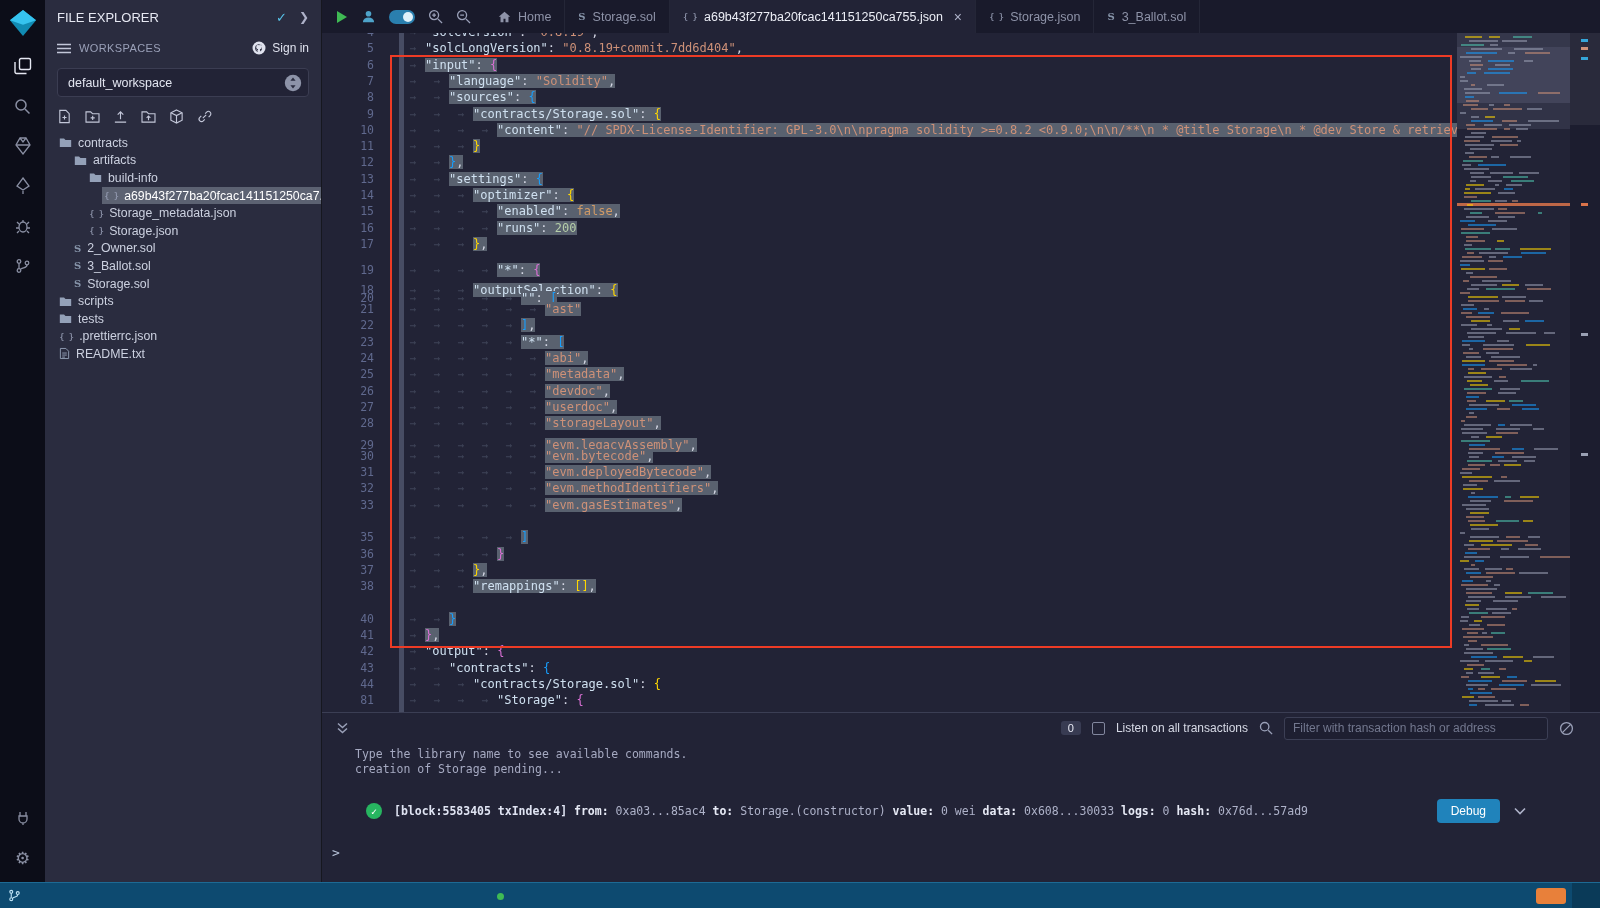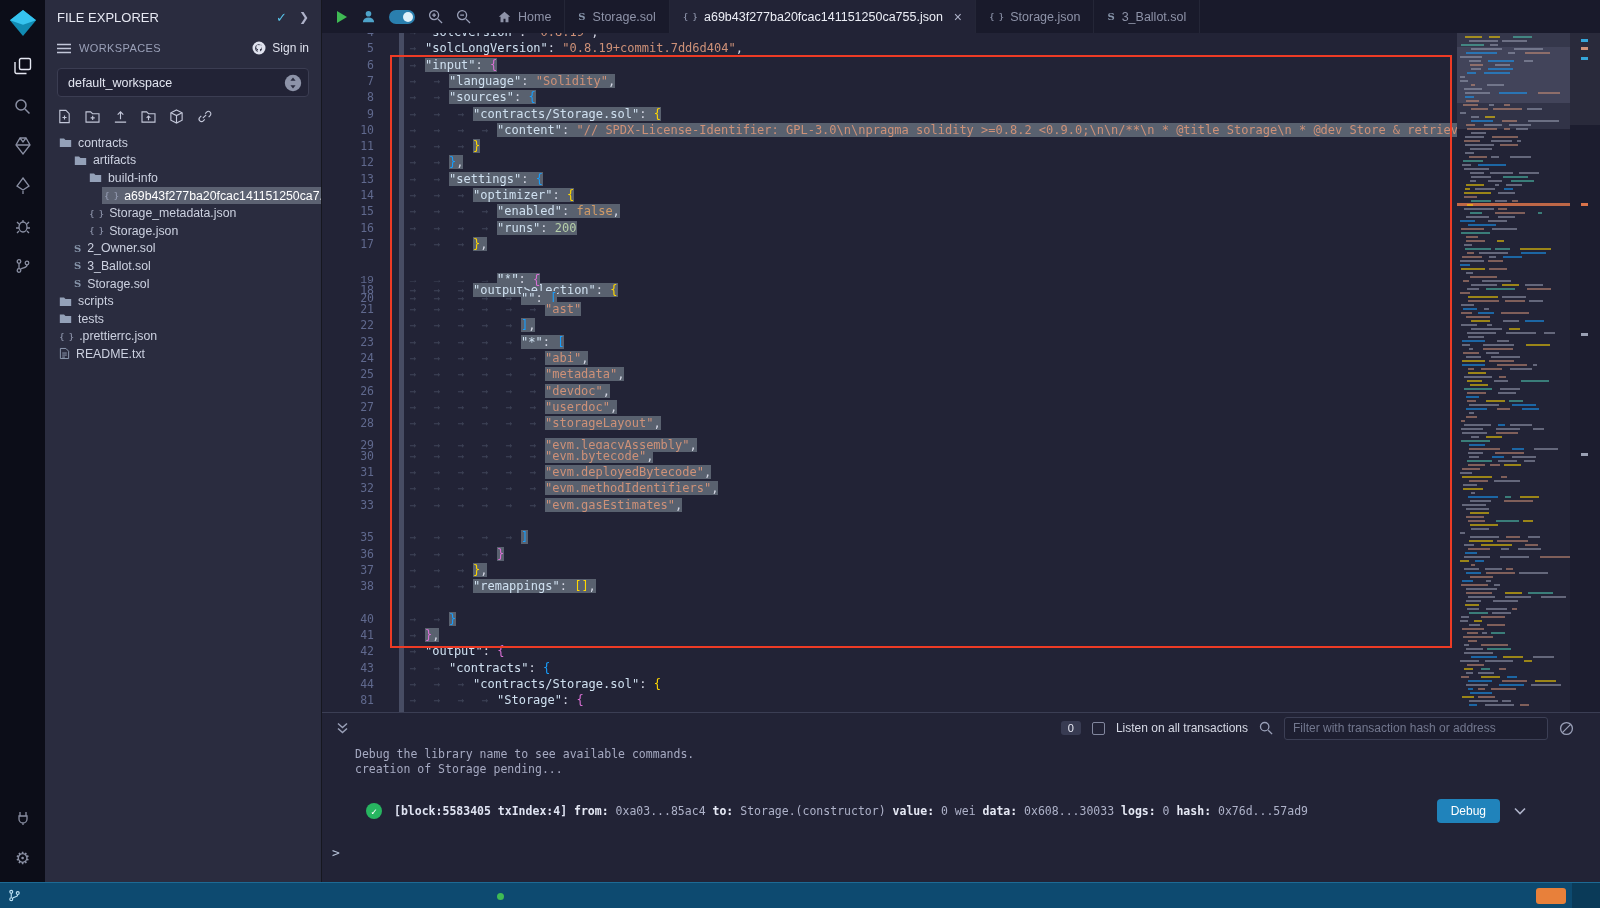--- a/index.html
+++ b/index.html
@@ -452,21 +452,21 @@
             <span class="lc"><span class="tab-ws">→</span><span class="tab-ws">→</span><span class="tab-ws">→</span><span class="tab-ws">→</span><span class="selbg"><span class="tk-k">"runs"</span><span class="tk-p">: </span><span class="tk-n">200</span></span></span>
           </div>
           <div class="code-line" style="top: 202.9px;">
             <span class="gut">17</span>
             <span class="lc"><span class="tab-ws">→</span><span class="tab-ws">→</span><span class="tab-ws">→</span><span class="selbg"><span class="tk-g">}</span><span class="tk-p">,</span></span></span>
           </div>
           <div class="code-line" style="top: 219.2px; margin-top: 30px;">
             <span class="gut">18</span>
             <span class="lc"><span class="tab-ws">→</span><span class="tab-ws">→</span><span class="tab-ws">→</span><span class="selbg"><span class="tk-k">"outputSelection"</span><span class="tk-p">: </span><span class="tk-g">{</span></span></span>
           </div>
-          <div class="code-line" style="top: 239px; font-family: Liberation Mono, monospace;">
+          <div class="code-line" style="top: 229px;">
             <span class="gut">19</span>
             <span class="lc"><span class="tab-ws">→</span><span class="tab-ws">→</span><span class="tab-ws">→</span><span class="tab-ws">→</span><span class="selbg"><span class="tk-k">"*"</span><span class="tk-p">: </span><span class="tk-o">{</span></span></span>
           </div>
           <div class="code-line" style="top: 257px;">
             <span class="gut">20</span>
             <span class="lc"><span class="tab-ws">→</span><span class="tab-ws">→</span><span class="tab-ws">→</span><span class="tab-ws">→</span><span class="tab-ws">→</span><span class="selbg"><span class="tk-k">""</span><span class="tk-p">: </span><span class="tk-u">[</span></span></span>
           </div>
           <div class="code-line" style="top: 268.1px;">
             <span class="gut">21</span>
             <span class="lc"><span class="tab-ws">→</span><span class="tab-ws">→</span><span class="tab-ws">→</span><span class="tab-ws">→</span><span class="tab-ws">→</span><span class="tab-ws">→</span><span class="selbg"><span class="tk-s">"ast"</span></span></span>
@@ -935,21 +935,21 @@
           <input class="filter" placeholder="Filter with transaction hash or address" style="">
           <span style="display:flex">
             <svg width="15" height="15" viewBox="0 0 16 16" fill="none" stroke="#9aa0b8" stroke-width="1.4">
                 <circle cx="8" cy="8" r="6.3"></circle>
                 <path d="M3.6 12.4 12.4 3.6"></path>
               </svg>
           </span>
         </div>
       </div>
       <div class="term-lines">
-        <div>Debug the library name to see available commands.</div>
+        <div>Type the library name to see available commands.</div>
         <div>creation of Storage pending...</div>
       </div>
       <div class="tx-row">
         <span class="tx-check">✓</span>
         <span class="tx-text"><span class="txb">[block:5583405 txIndex:4] </span><span class="txl">from: </span><span class="txv">0xa03...85ac4  </span><span class="txl">to: </span><span class="txv">Storage.(constructor)  </span><span class="txl">value: </span><span class="txv">0 wei  </span><span class="txl">data: </span><span class="txv">0x608...30033  </span><span class="txl">logs: </span><span class="txv">0  </span><span class="txl">hash: </span><span class="txv">0x76d...57ad9  </span></span>
         <button class="debug-btn">Debug</button>
         <span class="tx-chev">
           <svg width="12" height="8" viewBox="0 0 12 8" fill="none" stroke="currentColor" stroke-width="1.6">
               <path d="M1 1.5l5 5 5-5"></path>
             </svg>

